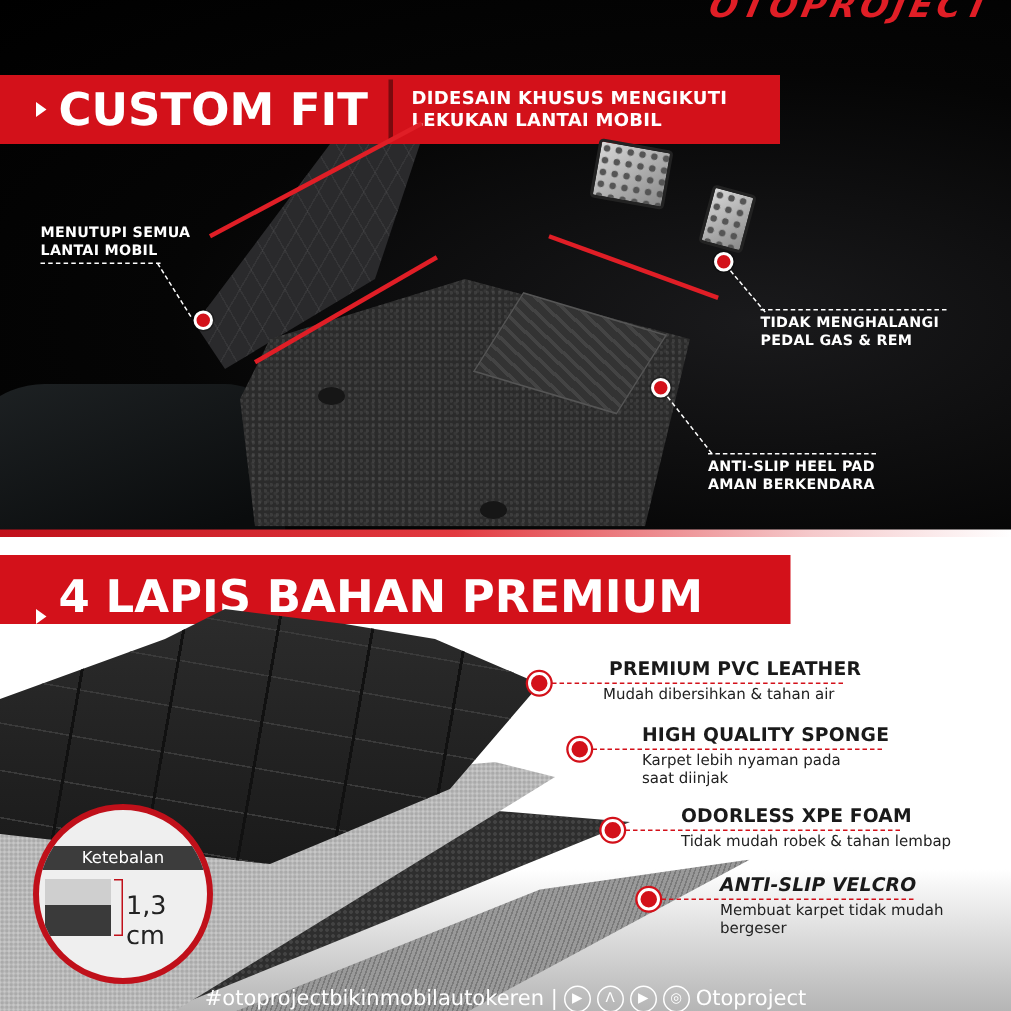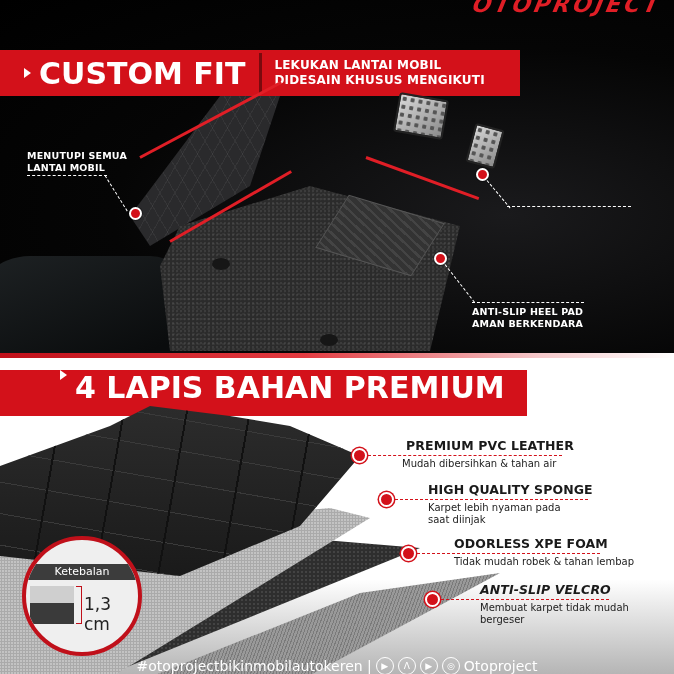--- a/index.html
+++ b/index.html
@@ -81,21 +81,21 @@
     position: absolute; left: 0; top: 358px; width: 674px; height: 316px;
     background: linear-gradient(180deg, #ffffff 0%, #ffffff 70%, #b5b5b5 100%);
     overflow: hidden;
   }
   .divider-glow {
     position: absolute; left: 0; top: 353px; width: 674px; height: 8px;
     background: linear-gradient(90deg, #c0101a 0%, #e23a40 45%, #f5c8ca 80%, #fff 100%);
   }
   .banner2 {
     position: absolute; left: 0; top: 12px; width: 527px; height: 46px;
-    background: #d3111a; display: flex; align-items: flex-start; padding-left: 36px;
+    background: #d3111a; display: flex; align-items: flex-end;
   }
   .banner2-title { color: #fff; font-weight: bold; font-size: 30px; }
 
   .layer { position: absolute; }
   .layer-velcro {
     left: 60px; top: 215px; width: 440px; height: 140px;
     background: repeating-linear-gradient(110deg, #7a7a7a 0 1px, #999 1px 3px);
     clip-path: polygon(0 100%, 300px 20px, 440px 0, 180px 140px);
   }
   .layer-xpe {
@@ -164,22 +164,22 @@
 
   <div class="brand">
     <div class="brand-name">OTOPROJECT</div>
   </div>
 
   <div class="banner1">
     <span class="banner-tri"></span>
     <span class="banner1-title">CUSTOM FIT</span>
     <span class="banner1-sep"></span>
     <div class="banner1-sub">
+      <div>DIDESAIN KHUSUS MENGIKUTI</div>
       <div>LEKUKAN LANTAI MOBIL</div>
-      <div>DIDESAIN KHUSUS MENGIKUTI</div>
     </div>
   </div>
 
   <div class="car-scene">
     <div class="seat"></div>
     <div class="mat-left-wall"></div>
     <div class="mat-floor"></div>
     <div class="red-trim-1"></div>
     <div class="red-trim-2"></div>
     <div class="red-trim-3"></div>
@@ -194,20 +194,24 @@
     <div>MENUTUPI SEMUA</div>
     <div>LANTAI MOBIL</div>
   </div>
   <div class="dash-line" style="left:27px;top:175px;width:80px;"></div>
   <div class="dash-line" style="left:105px;top:175px;width:42px;transform:rotate(58deg);transform-origin:left;"></div>
   <div class="dot" style="left:129px;top:207px;"></div>
 
   <div class="dot" style="left:476px;top:168px;"></div>
   <div class="dash-line" style="left:487px;top:180px;width:36px;transform:rotate(50deg);transform-origin:left;"></div>
   <div class="dash-line" style="left:507px;top:206px;width:124px;"></div>
+  <div class="callout-text" style="left:507px;top:210px;">
+    <div>TIDAK MENGHALANGI</div>
+    <div>PEDAL GAS &amp; REM</div>
+  </div>
 
   <div class="dot" style="left:434px;top:252px;"></div>
   <div class="dash-line" style="left:445px;top:264px;width:48px;transform:rotate(52deg);transform-origin:left;"></div>
   <div class="dash-line" style="left:472px;top:302px;width:112px;"></div>
   <div class="callout-text" style="left:472px;top:306px;">
     <div>ANTI-SLIP HEEL PAD</div>
     <div>AMAN BERKENDARA</div>
   </div>
 </div>
 

